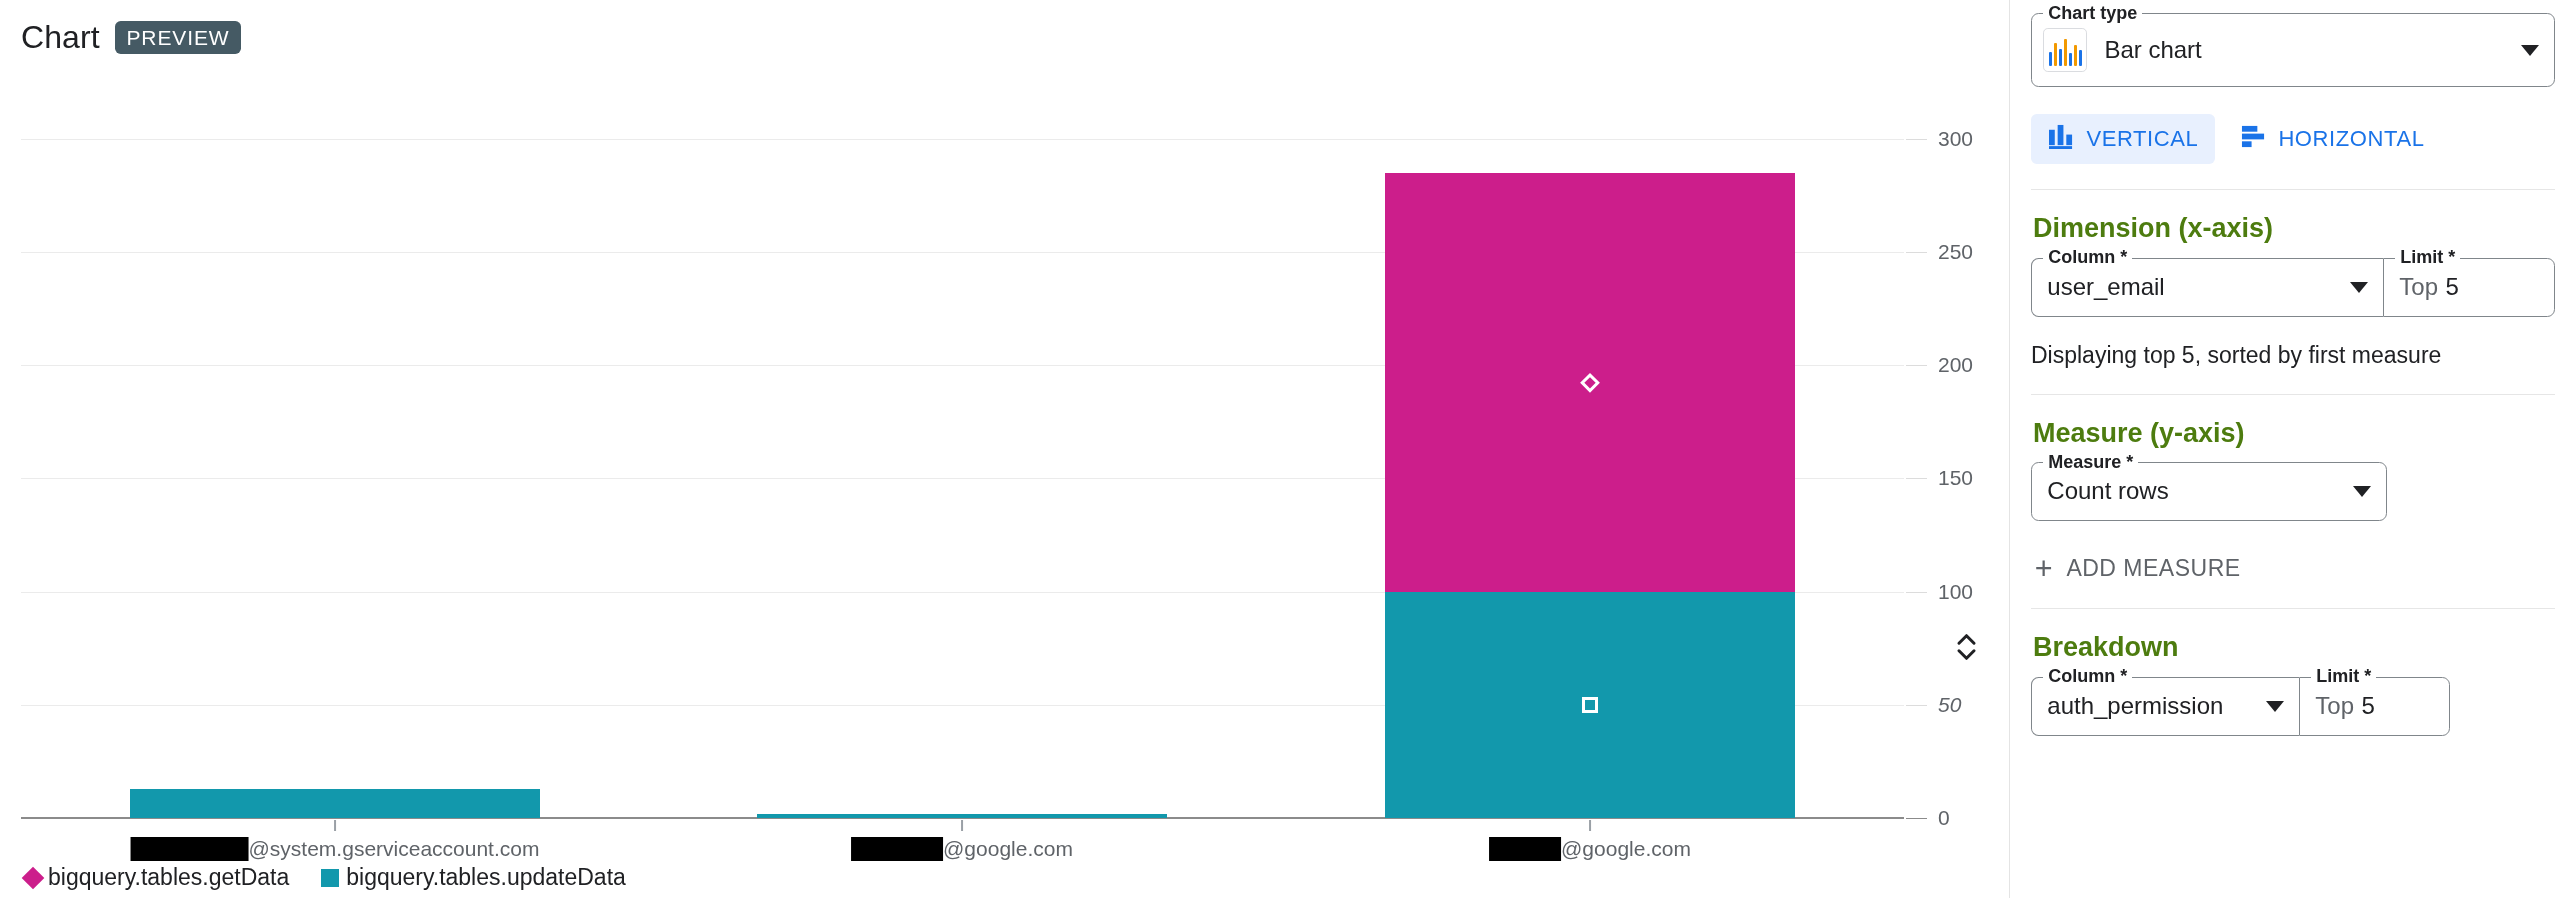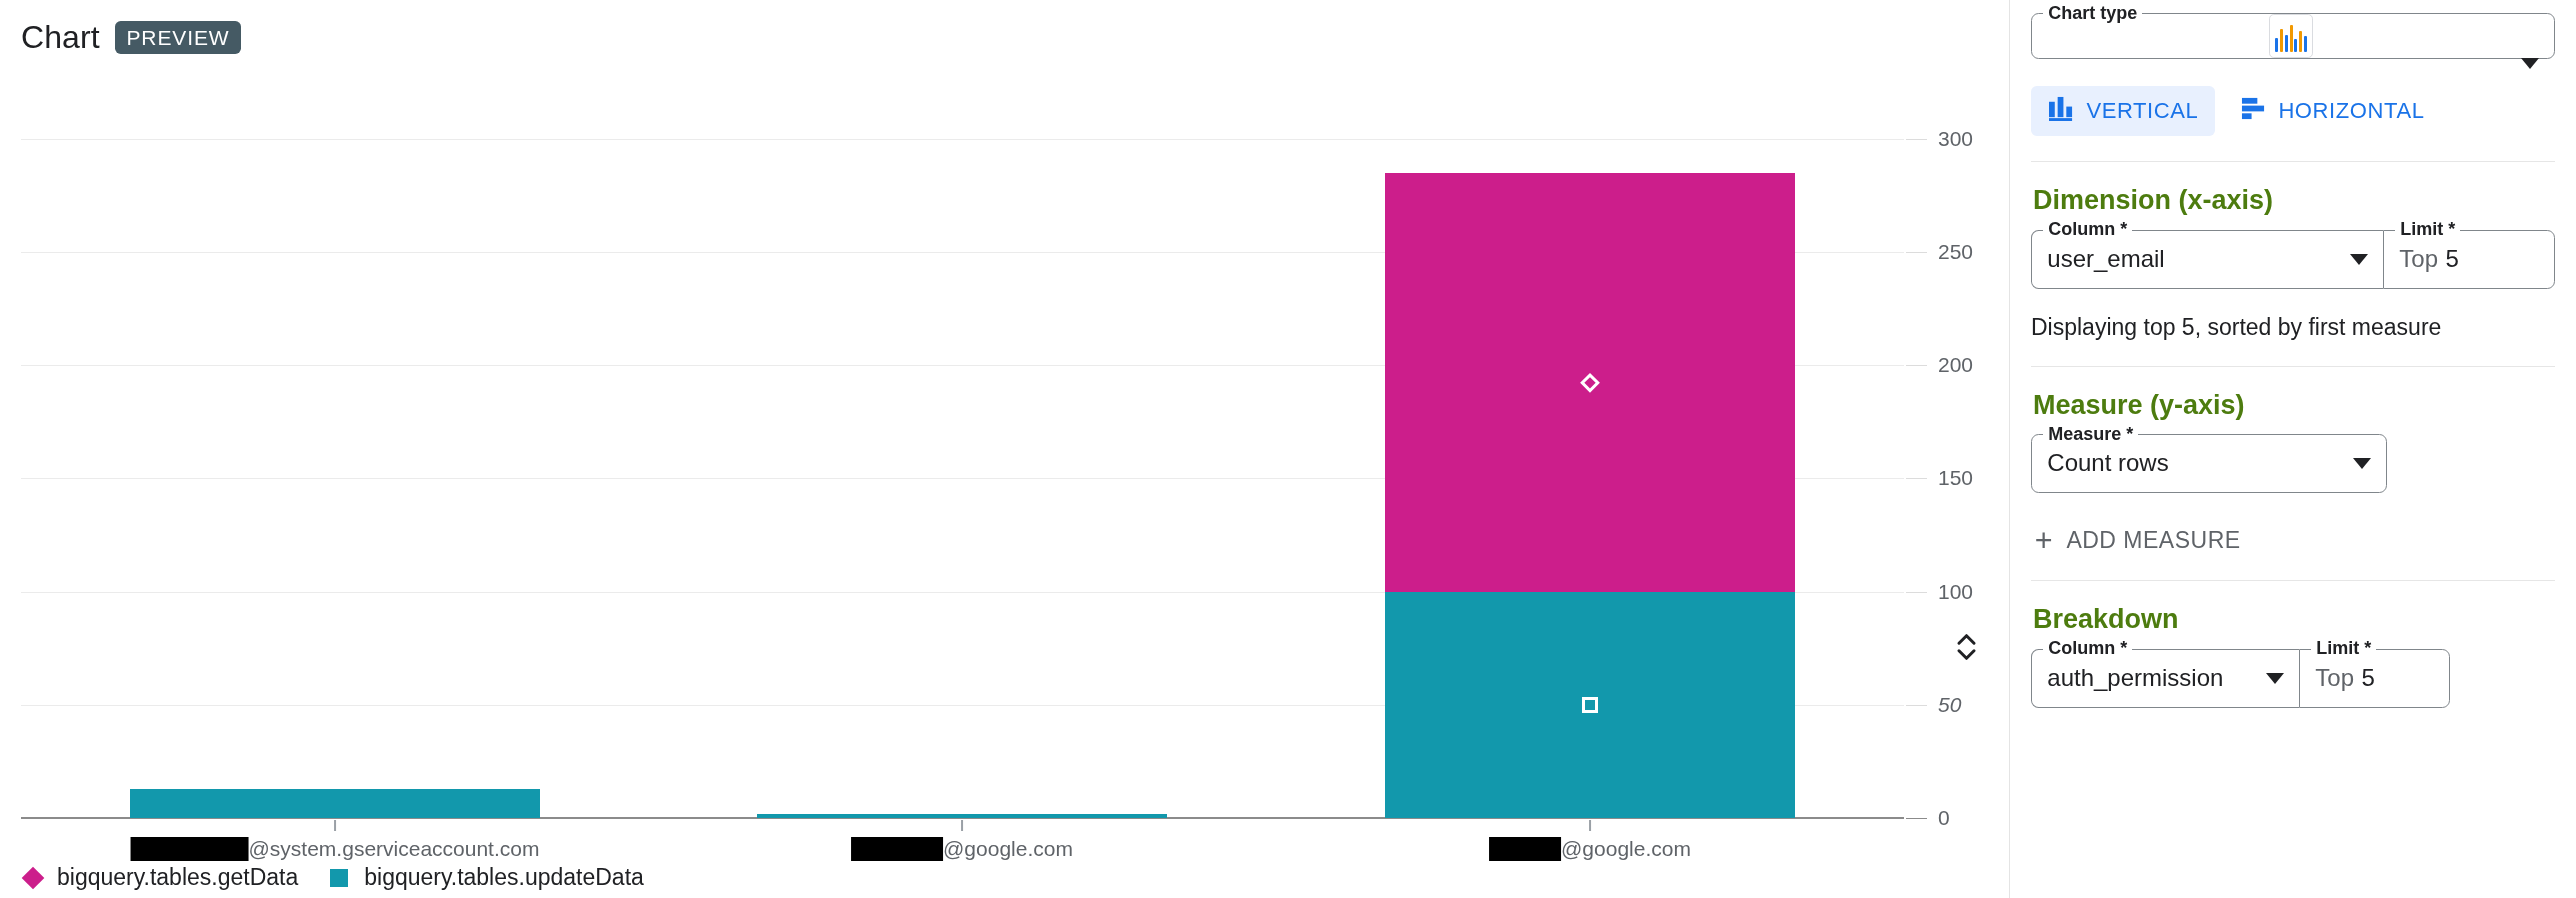--- a/index.html
+++ b/index.html
@@ -77,21 +77,21 @@
   .xtick {
     position: absolute; width: 1.9px; height: 10.5px; background: #9aa0a6; top: 0;
     transform: translateX(-50%);
   }
 
   
   .legend {
     position: absolute; left: 25px; top: 864px;
     display: flex; align-items: center; gap: 32px;
   }
-  .legend-item { display: flex; align-items: center; gap: 16px; }
+  .legend-item { display: flex; align-items: center; gap: 7px; }
   .legend-label { font-size: 23px; color: #202124; white-space: nowrap; }
   .sw-diamond { width: 16px; height: 16px; transform: rotate(45deg); }
   .sw-square  { width: 18px; height: 18px; }
 
   .resize-handle {
     position: absolute; right: 25px; bottom: 9.5px;
     width: 38px; height: 44px;
     display: flex; flex-direction: column; align-items: center; justify-content: center;
     cursor: ns-resize;
   }
@@ -144,21 +144,21 @@
     overflow: hidden; text-overflow: ellipsis;
   }
   .field-value.muted { color: #5f6368; }
   .caret {
     margin-left: auto; width: 0; height: 0;
     border-left: 9.5px solid transparent; border-right: 9.5px solid transparent;
     border-top: 11.4px solid #202124;
     flex: 0 0 auto;
   }
 
-  .chart-type-field { height: 46px; padding-left: 11.4px; flex-direction: column; }
+  .chart-type-field { height: 74px; padding-left: 11.4px; }
   .bar-icon-box {
     width: 44px; height: 44px; border: 1px solid #dadce0; border-radius: 4.8px;
     display: flex; align-items: flex-end; justify-content: center;
     gap: 1.9px; padding: 5.7px 4.8px; background: #fff; flex: 0 0 auto;
   }
   .bar-icon-box i { display: block; width: 3.8px; border-radius: 1px; }
 
   .toggle-row { display: flex; align-items: center; gap: 7.6px; margin-top: 27px; }
   .toggle-btn {
     display: flex; align-items: center; gap: 11.4px;

